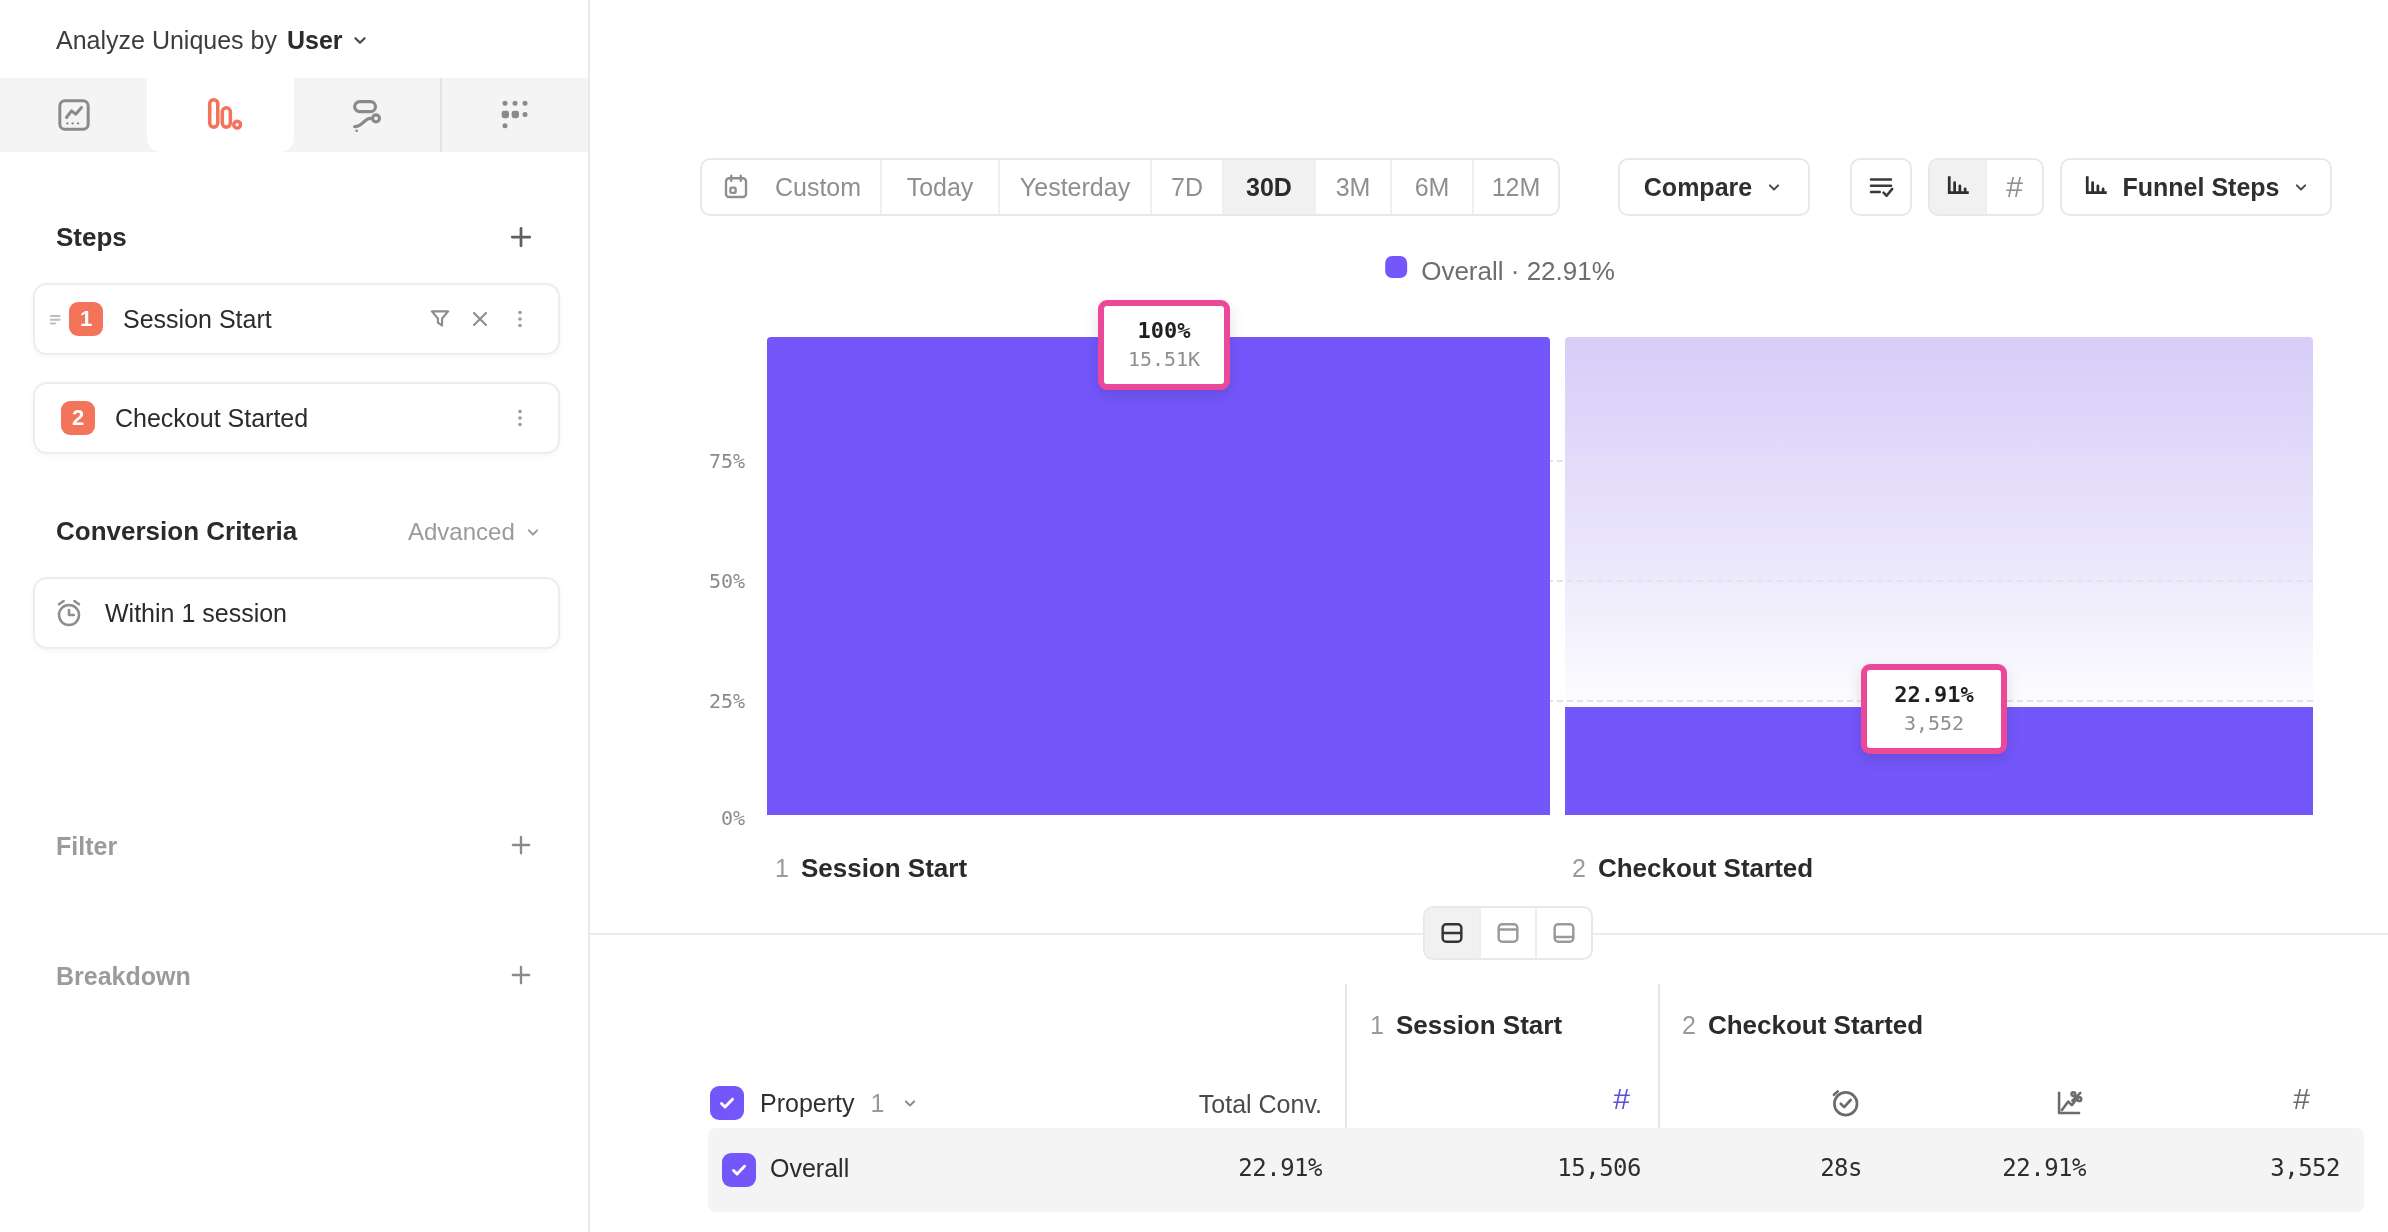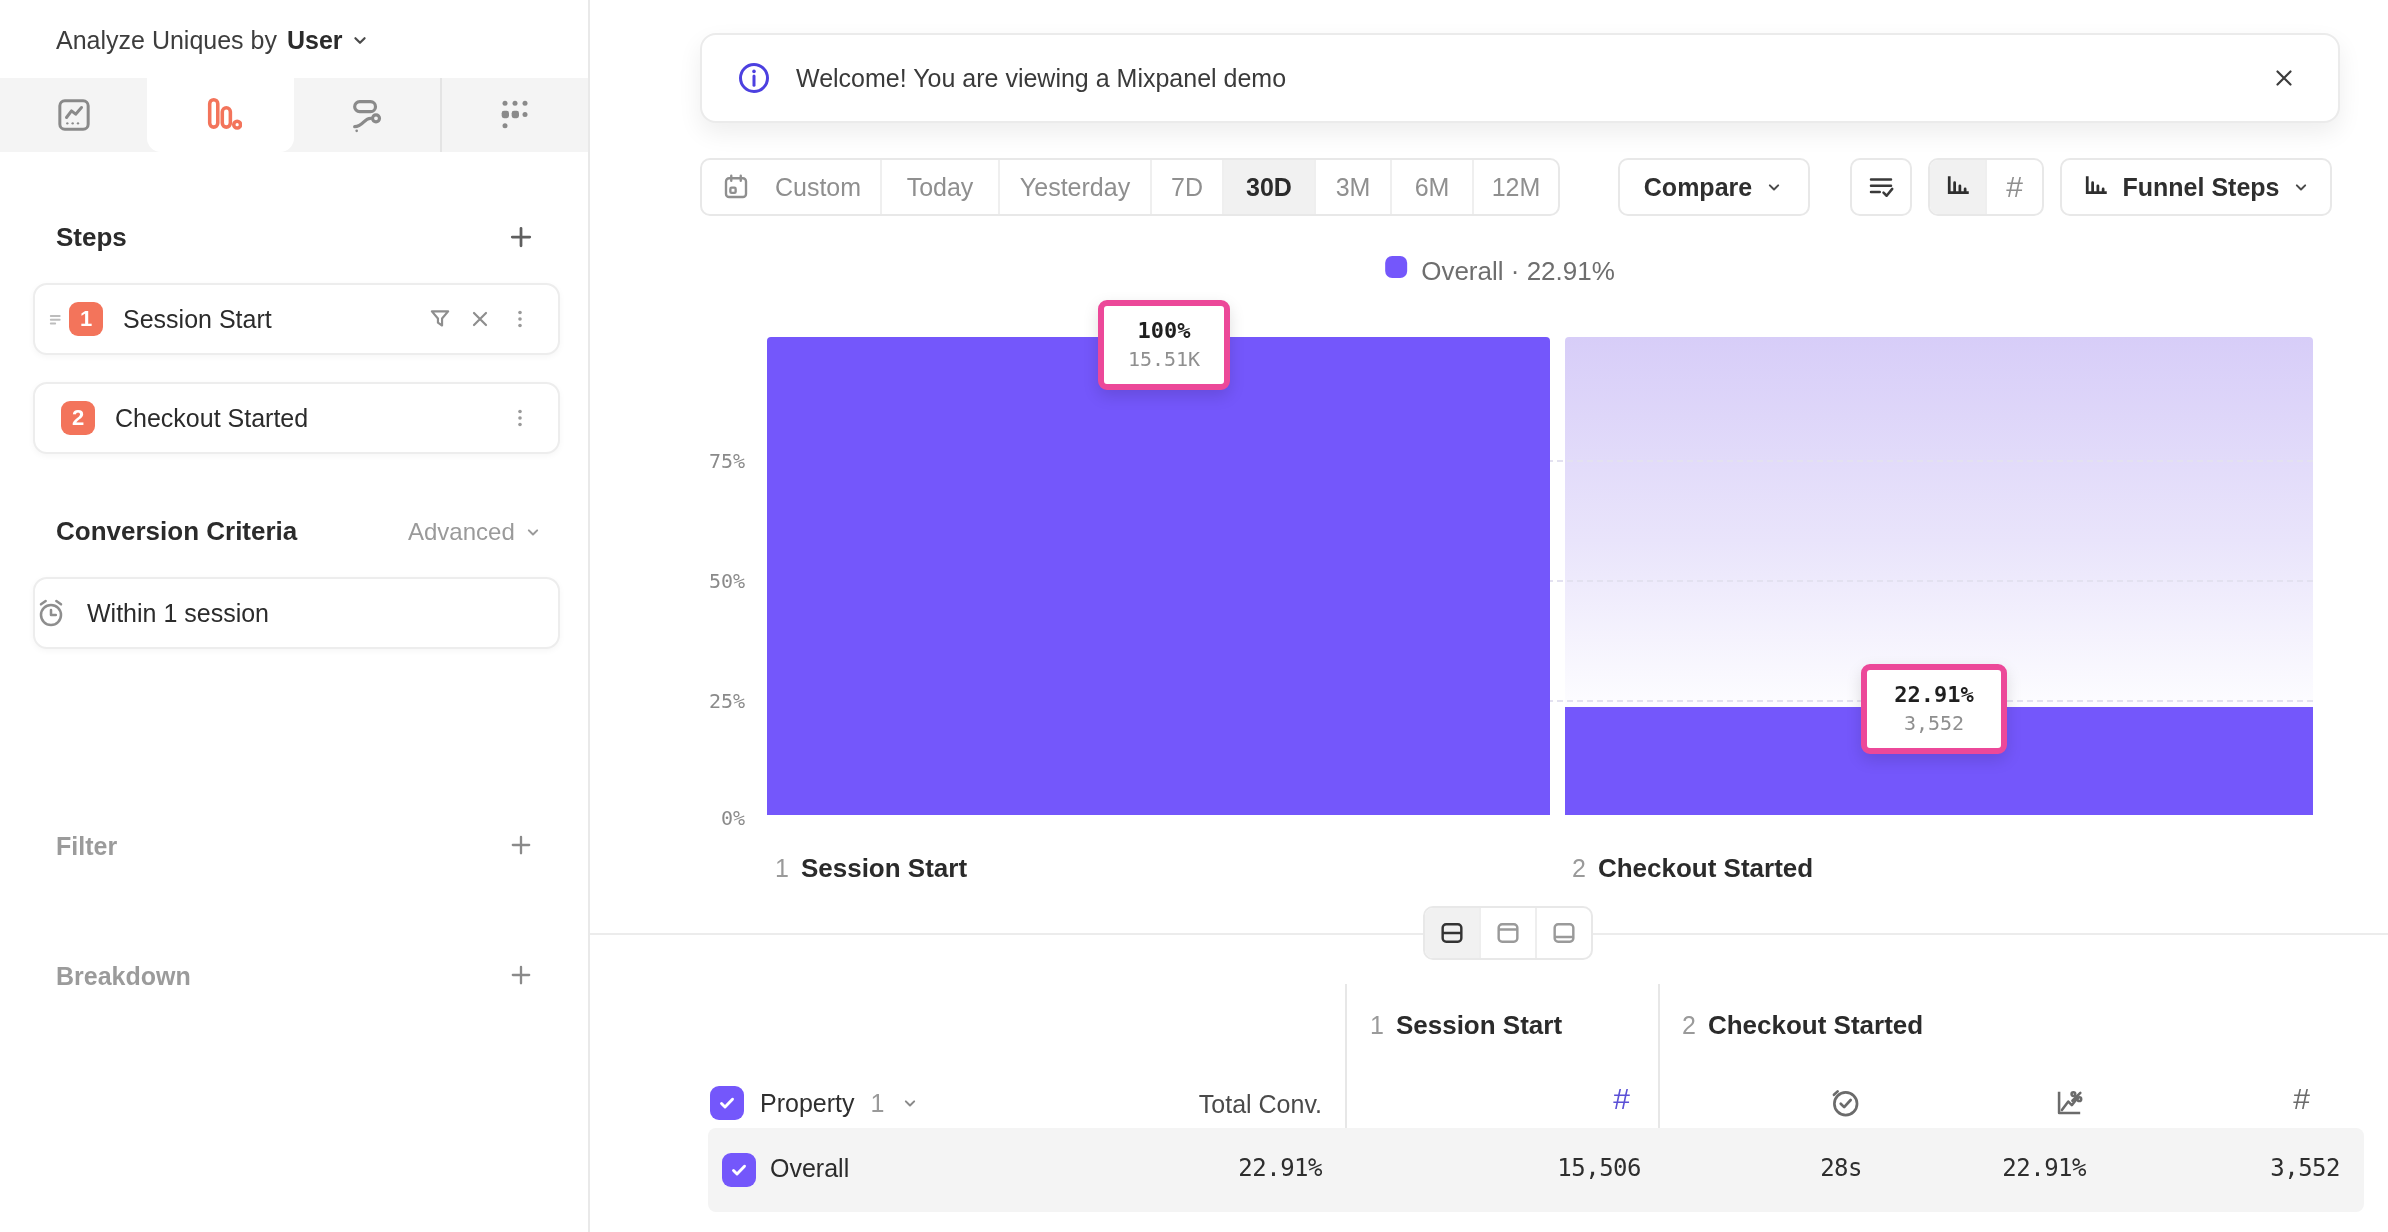--- a/index.html
+++ b/index.html
@@ -15,21 +15,21 @@
   .sb-header .val{font-weight:700;color:#2b2b2b;display:flex;align-items:center;gap:6px;}
   .tabbar{position:absolute;left:0;top:78px;width:100%;height:74px;background:#f4f4f4;display:flex;}
   .tab{flex:1;display:flex;align-items:center;justify-content:center;position:relative;cursor:pointer;}
   .tab.active{background:#fff;border-radius:0 0 14px 14px;}
   .tab.sep::before{content:"";position:absolute;left:-1px;top:0;bottom:0;width:2px;background:#e4e4e4;}
   .sb-title{position:absolute;left:56px;font-size:26px;font-weight:700;color:#2b2b2b;}
   .sb-title.dim{color:#9b9b9b;font-weight:600;font-size:25px;}
   .plus-btn{position:absolute;left:502px;width:38px;height:38px;display:flex;align-items:center;justify-content:center;color:#5f5f5f;cursor:pointer;}
   .card{position:absolute;left:33px;width:527px;background:#fff;border:2px solid #ededed;border-radius:14px;box-sizing:border-box;display:flex;align-items:center;box-shadow:0 2px 6px rgba(0,0,0,.04);}
   .step-card{height:72px;padding:0 18px 0 8px;}
-  .crit-card{height:72px;padding:0 0;gap:20px;}
+  .crit-card{height:72px;padding:0 18px;gap:20px;}
   .badge{width:34px;height:34px;border-radius:9px;background:#f3745b;color:#fff;font-size:22px;font-weight:700;display:flex;align-items:center;justify-content:center;flex:0 0 auto;}
   .step-label{font-size:25px;font-weight:500;color:#2b2b2b;margin-left:20px;flex:1;}
   .crit-label{font-size:25px;color:#2b2b2b;}
   .icon-btn{width:40px;height:40px;display:flex;align-items:center;justify-content:center;color:#8e8e8e;cursor:pointer;flex:0 0 auto;}
   .advanced{position:absolute;left:408px;display:flex;align-items:center;gap:8px;font-size:24px;color:#9a9a9a;cursor:pointer;}
 
   
   .banner{position:absolute;left:700px;top:33px;width:1640px;height:90px;background:#fff;border:2px solid #ebebeb;border-radius:16px;box-sizing:border-box;display:flex;align-items:center;padding:0 34px;gap:24px;box-shadow:0 10px 24px rgba(0,0,0,.07);}
   .banner .msg{font-size:25px;color:#3a3a3a;flex:1;}
 
@@ -222,35 +222,20 @@
     <div class="sb-title dim" style="top:962px;">Breakdown</div>
     <div class="plus-btn" style="top:956px;color:#8a8a8a;">
       <span>
           <svg width="28" height="28" viewBox="0 0 24 24" fill="none" stroke="currentColor" stroke-width="2" stroke-linecap="round">
             <path d="M12 5v14M5 12h14"></path>
           </svg>
         </span>
     </div>
   </aside>
 
-  <div class="banner">
-    <span>
-      <svg width="36" height="36" viewBox="0 0 24 24" fill="none">
-          <circle cx="12" cy="12" r="9" stroke="#4c40e0" stroke-width="2"></circle>
-          <circle cx="12" cy="7.6" r="1.2" fill="#4c40e0"></circle>
-          <path d="M12 10.6v6.2" stroke="#4c40e0" stroke-width="2" stroke-linecap="round"></path>
-        </svg>
-    </span>
-    <span class="msg">Welcome! You are viewing a Mixpanel demo</span>
-    <span class="icon-btn" style="color:#3c3c3c;">
-      <svg width="26" height="26" viewBox="0 0 24 24" fill="none" stroke="currentColor" stroke-width="2" stroke-linecap="round">
-          <path d="M6 6l12 12M18 6L6 18"></path>
-        </svg>
-    </span>
-  </div>
 
   <div class="date-group">
     <div class="date-cell" style="width:180px;">
       <span>
         <svg width="30" height="30" viewBox="0 0 24 24" fill="none" stroke="#8f8f8f" stroke-width="1.9" stroke-linecap="round">
             <rect x="4" y="5" width="16" height="15" rx="2.5"></rect>
             <path d="M8.2 3v4M15.8 3v4"></path>
             <rect x="7.5" y="12.5" width="4.2" height="4.2" rx="1"></rect>
           </svg>
       </span>

